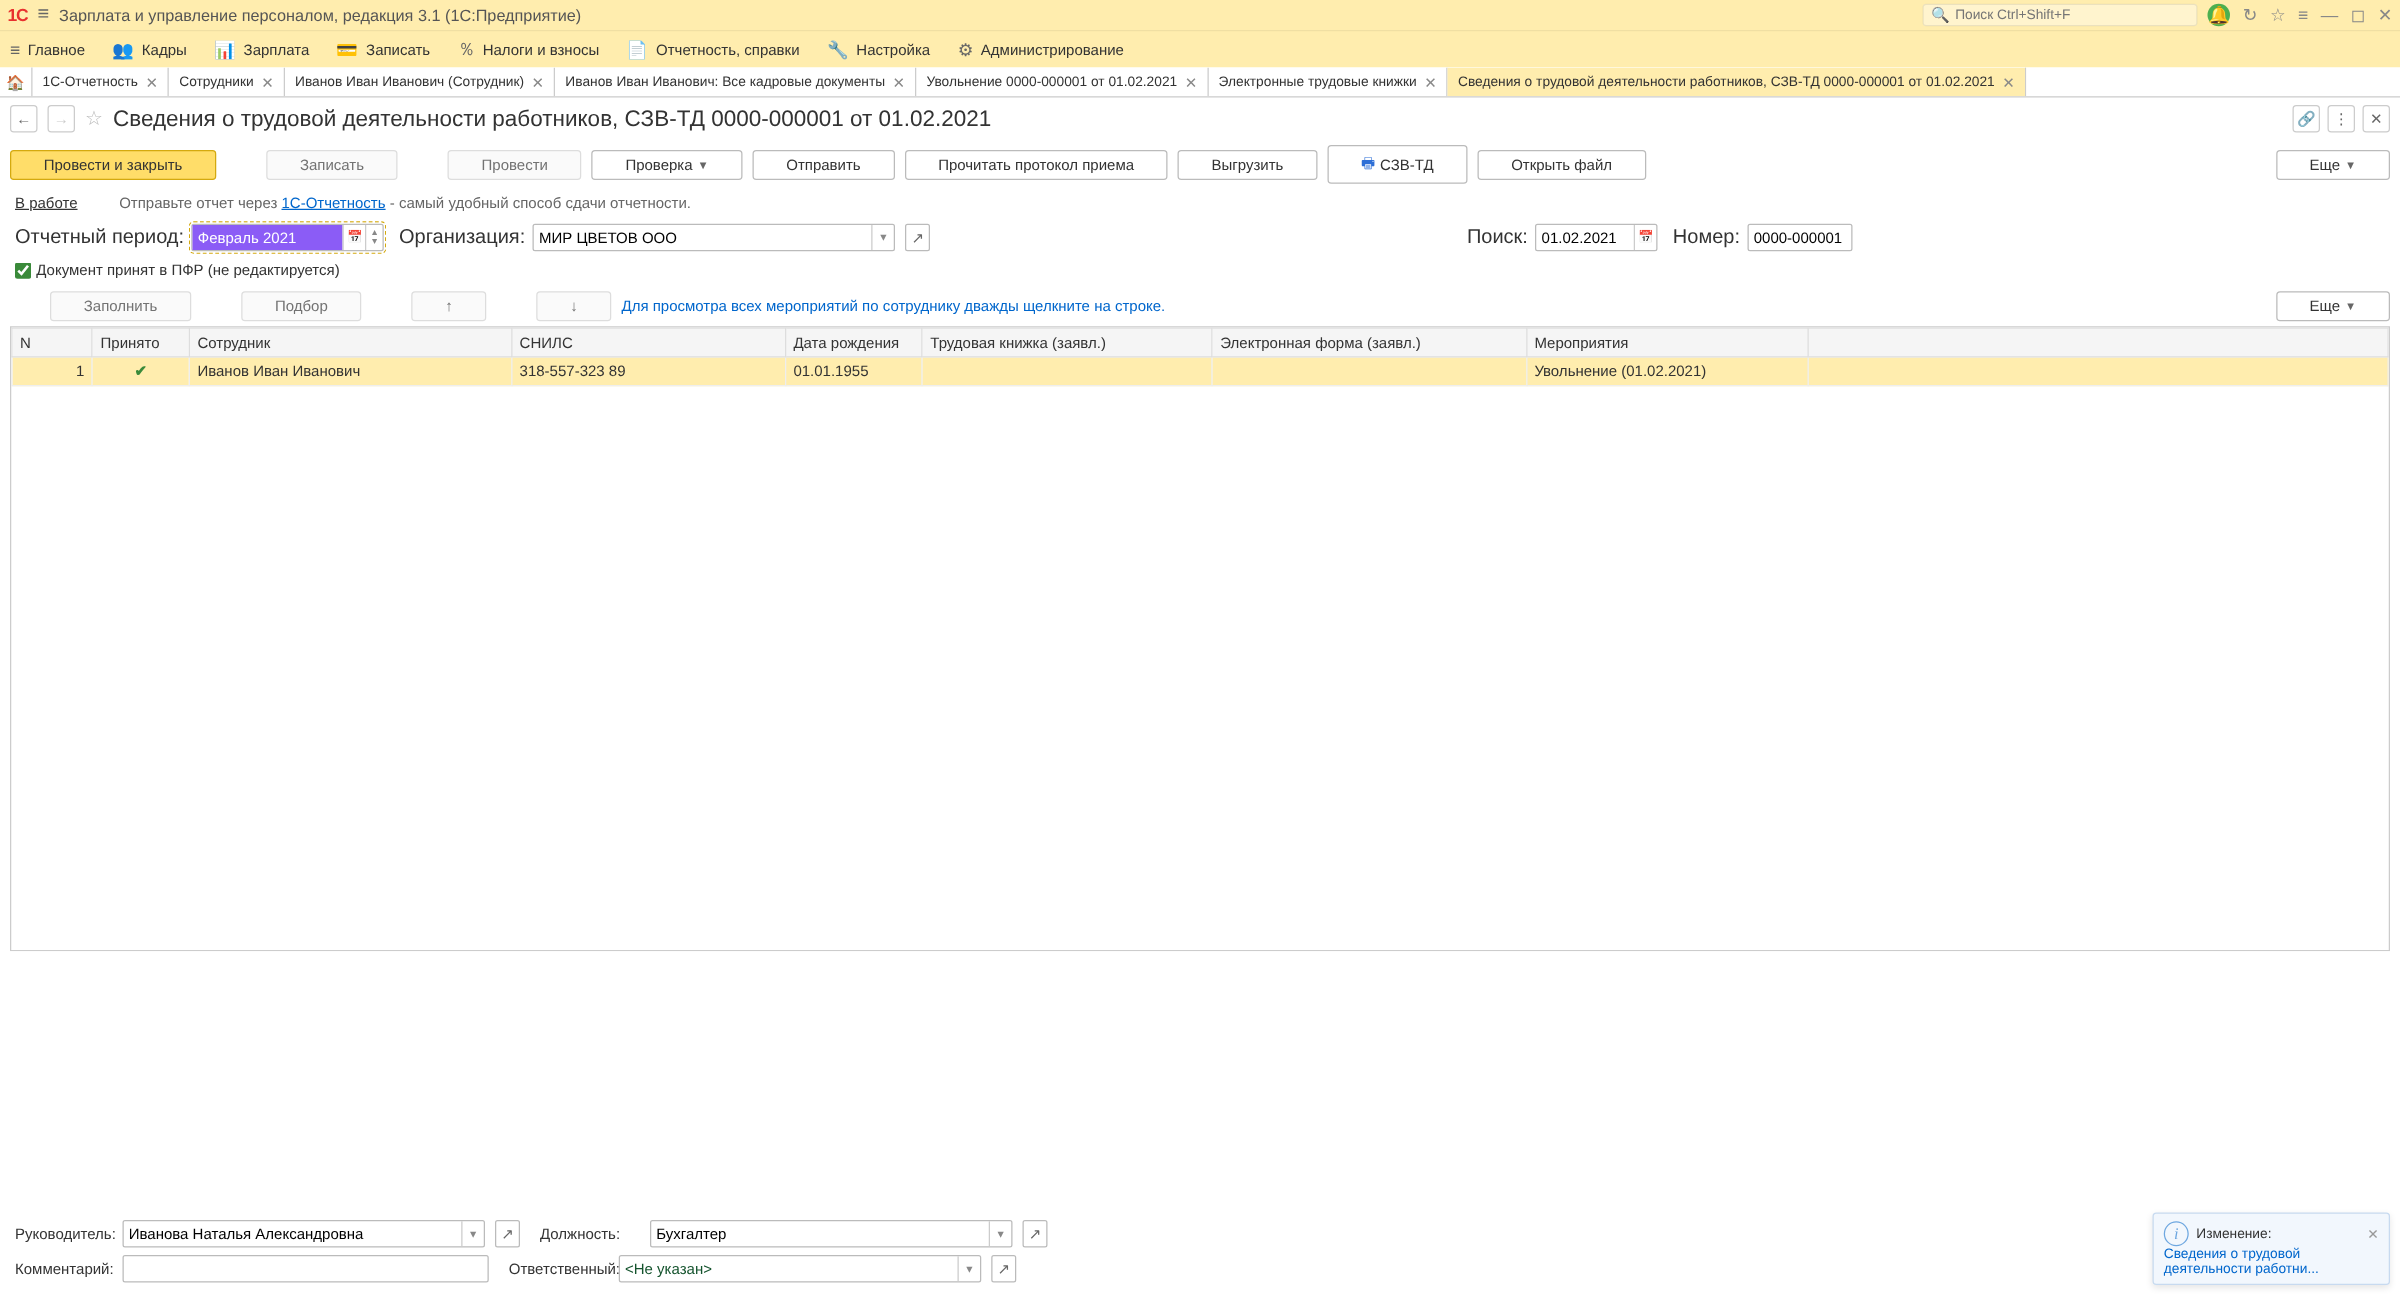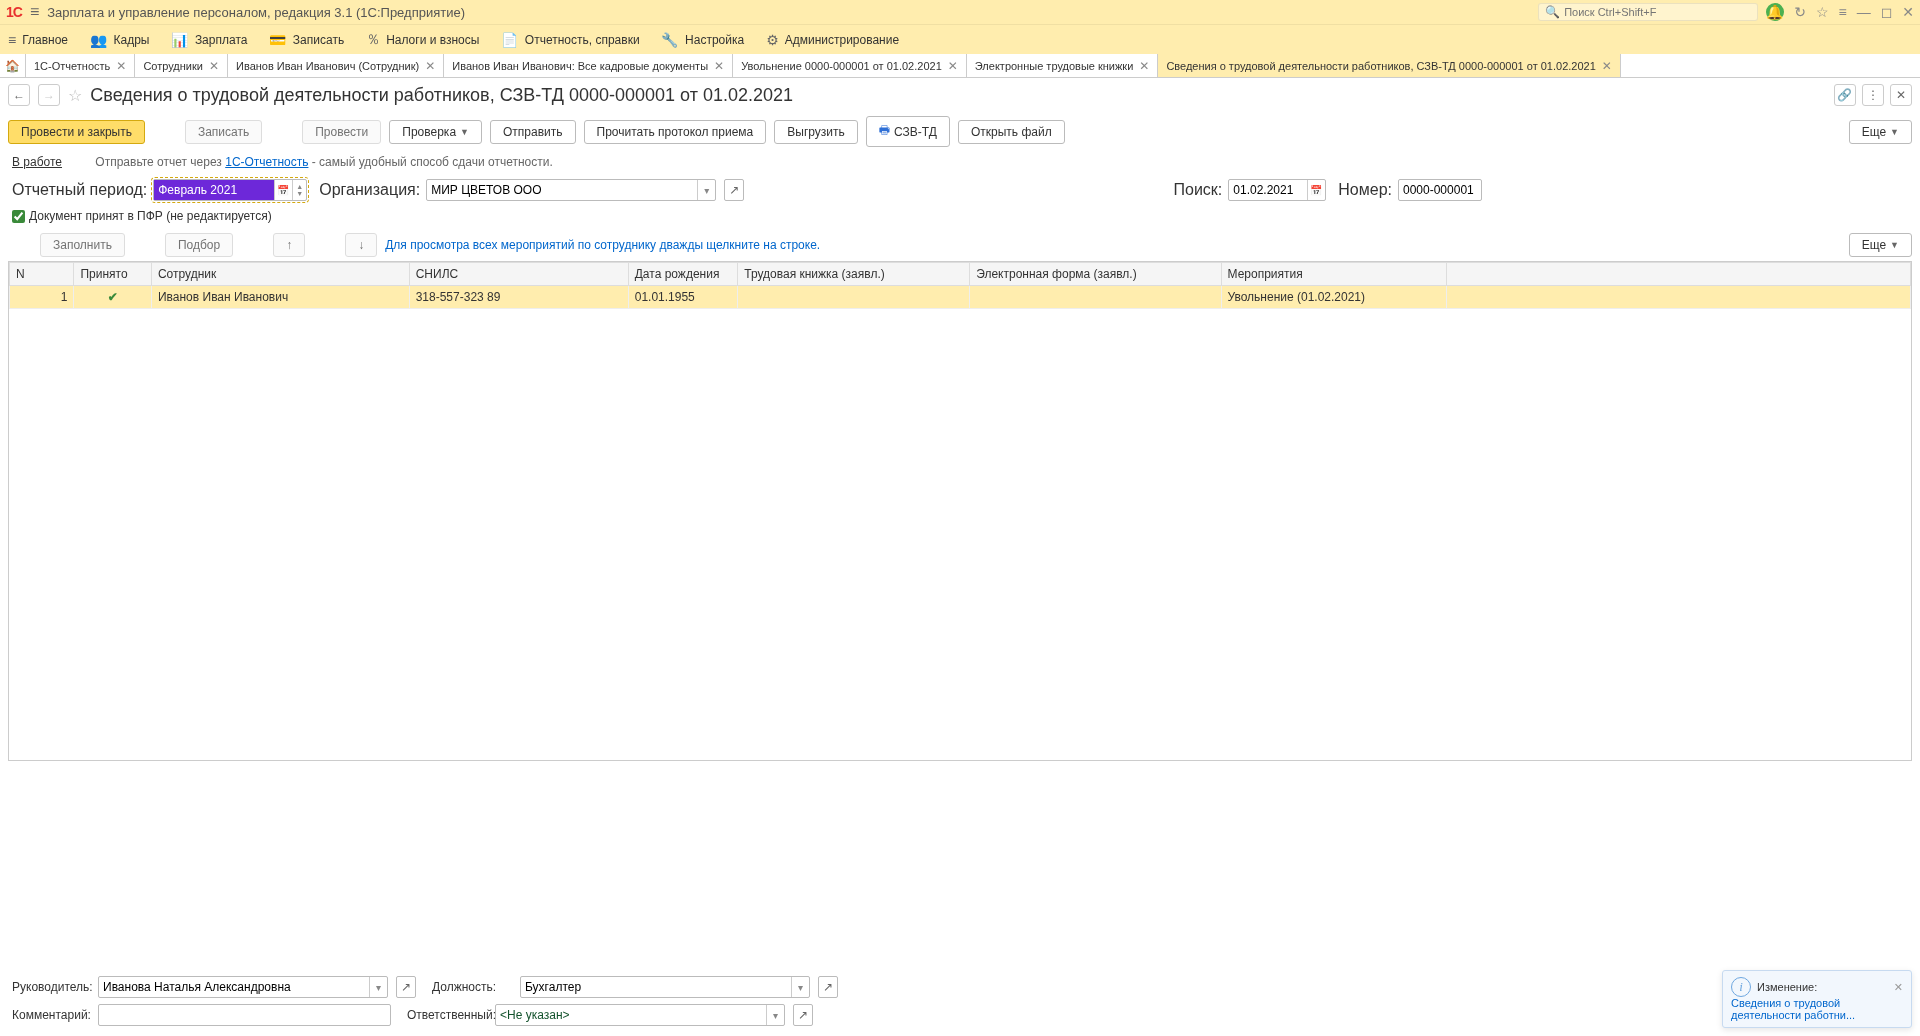--- a/index.html
+++ b/index.html
@@ -31,38 +31,38 @@
 
 .page-hdr { display: flex; align-items: center; padding: 6px 8px; gap: 8px; }
 .nav-btn { width: 22px; height: 22px; border: 1px solid #ccc; border-radius: 3px; display: inline-flex; align-items: center; justify-content: center; color: #666; cursor: pointer; background: #fff; }
 .star { color: #bbb; font-size: 16px; }
 .page-title { font-size: 18px; font-weight: normal; color: #333; }
 .hdr-right { margin-left: auto; display: flex; gap: 6px; }
 .small-btn { width: 22px; height: 22px; border: 1px solid #ccc; border-radius: 3px; display: inline-flex; align-items: center; justify-content: center; color: #666; cursor: pointer; }
 
 
 .toolbar { padding: 4px 8px; display: flex; align-items: center; gap: 8px; }
-.btn { border: 1px solid #bbb; background: #fff; padding: 4px 12px; border-radius: 3px; cursor: pointer; color: #333; font-size: 12px; display: inline-flex; align-items: center; gap: 4px; }
+.btn { border: 1px solid #bbb; background: #fff; padding: 4px 26px; border-radius: 3px; cursor: pointer; color: #333; font-size: 12px; display: inline-flex; align-items: center; gap: 4px; }
 .btn.primary { background: #ffdd69; border-color: #d4a90f; }
 .btn.disabled { color: #737373; border-color: #ddd; background: #fafafa; cursor: default; margin-left: 32px; }
 .btn .dd { font-size: 9px; color: #666; }
 .toolbar-right { margin-left: auto; }
 
 
 .info-line { padding: 4px 12px; color: #666; font-size: 12px; }
 .info-line .status { color: #333; text-decoration: underline; margin-right: 30px; font-weight: normal; }
 .info-line a { color: #0066cc; text-decoration: underline; cursor: pointer; }
 
 
 .form-line { padding: 6px 12px; display: flex; align-items: center; gap: 6px; flex-wrap: wrap; }
 .form-line label { color: #333; font-size: 16px; }
 .field-wrap { display: inline-flex; align-items: stretch; border: 1px solid #bbb; border-radius: 2px; background: #fff; height: 22px; }
 .field-wrap.highlight { outline: 1px dashed #d4a90f; outline-offset: 1px; }
 .field-wrap input { border: none; outline: none; padding: 0 4px; font-size: 12px; background: transparent; }
-.field-wrap input.sel { background: #6d28d9; color: #fff; }
+.field-wrap input.sel { background: #8b5cf6; color: #fff; }
 .field-wrap .mini { width: 18px; border-left: 1px solid #ccc; display: inline-flex; align-items: center; justify-content: center; color: #888; cursor: pointer; font-size: 10px; }
 .field-wrap .mini.stack { flex-direction: column; width: 14px; font-size: 7px; line-height: 1; padding: 1px 0; }
 .ext-btn { width: 20px; height: 22px; border: 1px solid #bbb; border-radius: 2px; display: inline-flex; align-items: center; justify-content: center; color: #666; cursor: pointer; margin-left: 2px; }
 
 
 .chk-line { padding: 2px 12px 6px; display: flex; align-items: center; gap: 4px; font-size: 12px; color: #333; }
 .chk-line input { accent-color: #3a8a3a; }
 
 
 .tbl-toolbar { padding: 4px 8px; display: flex; align-items: center; gap: 8px; }

